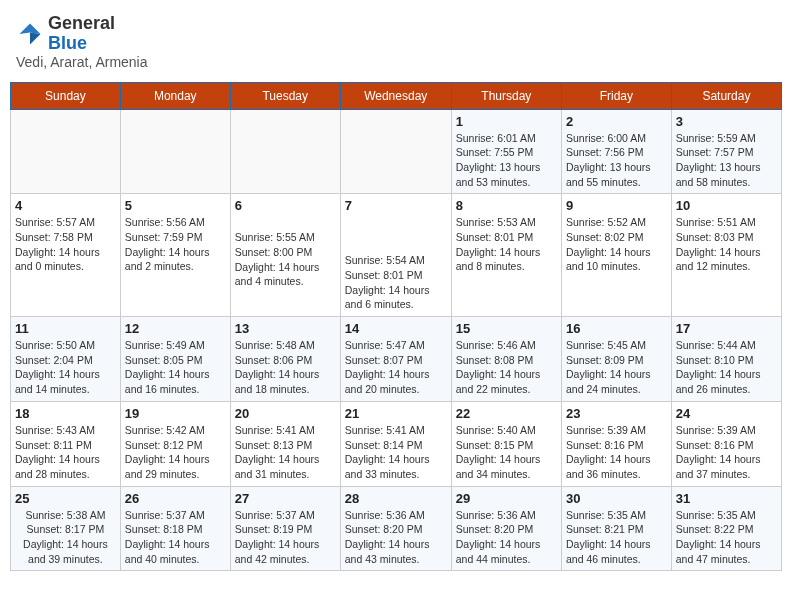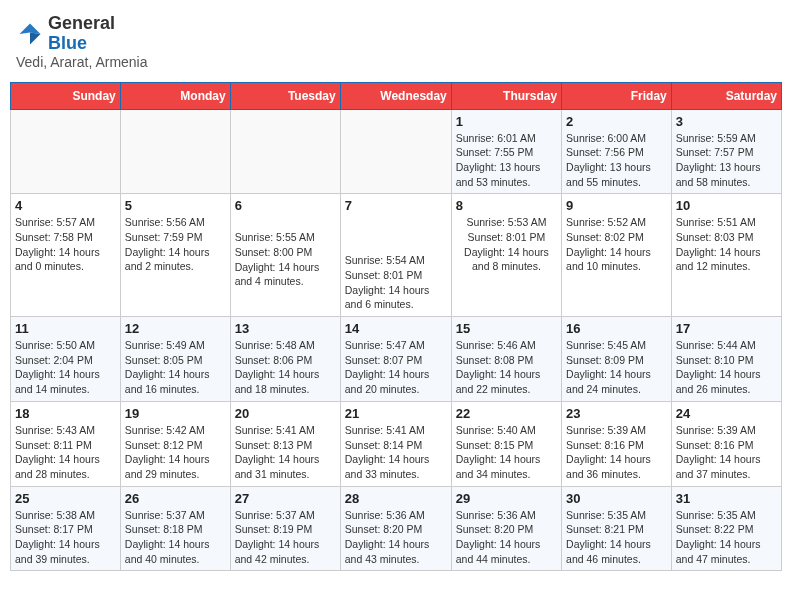--- a/index.html
+++ b/index.html
@@ -47,26 +47,26 @@
     .location {
       font-size: 14px;
       color: #555;
     }
     table {
       width: 100%;
       border-collapse: collapse;
       font-size: 11px;
     }
     thead th {
-      background: #ef4444;
+      background: #c2410c;
       color: #fff;
       padding: 6px 4px;
-      text-align: right;
+      text-align: center;
       font-size: 12px;
-      font-weight: bold;
+      font-weight: normal;
       border: 1px solid #1a6bb5;
     }
     tbody td {
       border: 1px solid #ccc;
       vertical-align: top;
       padding: 4px;
       width: 113px;
       min-height: 80px;
       background: #fff;
     }
@@ -175,21 +175,21 @@
         </td>
         <td>
           <div class="day-num">7</div>
           <div class="day-info" style="white-space: pre-line; margin-top: 40px;">Sunrise: 5:54 AM
 Sunset: 8:01 PM
 Daylight: 14 hours
 and 6 minutes.</div>
         </td>
         <td>
           <div class="day-num">8</div>
-          <div class="day-info" style="white-space: pre-line; text-align: center;">Sunrise: 5:53 AM
+          <div class="day-info" style="white-space: pre-line;">Sunrise: 5:53 AM
 Sunset: 8:01 PM
 Daylight: 14 hours
 and 8 minutes.</div>
         </td>
         <td>
           <div class="day-num">9</div>
           <div class="day-info" style="white-space: pre-line;">Sunrise: 5:52 AM
 Sunset: 8:02 PM
 Daylight: 14 hours
 and 10 minutes.</div>
@@ -300,21 +300,21 @@
           <div class="day-num">24</div>
           <div class="day-info" style="white-space: pre-line;">Sunrise: 5:39 AM
 Sunset: 8:16 PM
 Daylight: 14 hours
 and 37 minutes.</div>
         </td>
       </tr>
       <tr>
         <td>
           <div class="day-num">25</div>
-          <div class="day-info" style="white-space: pre-line;">Sunrise: 5:38 AM
+          <div class="day-info" style="white-space: pre-line; text-align: center;">Sunrise: 5:38 AM
 Sunset: 8:17 PM
 Daylight: 14 hours
 and 39 minutes.</div>
         </td>
         <td>
           <div class="day-num">26</div>
           <div class="day-info" style="white-space: pre-line;">Sunrise: 5:37 AM
 Sunset: 8:18 PM
 Daylight: 14 hours
 and 40 minutes.</div>

